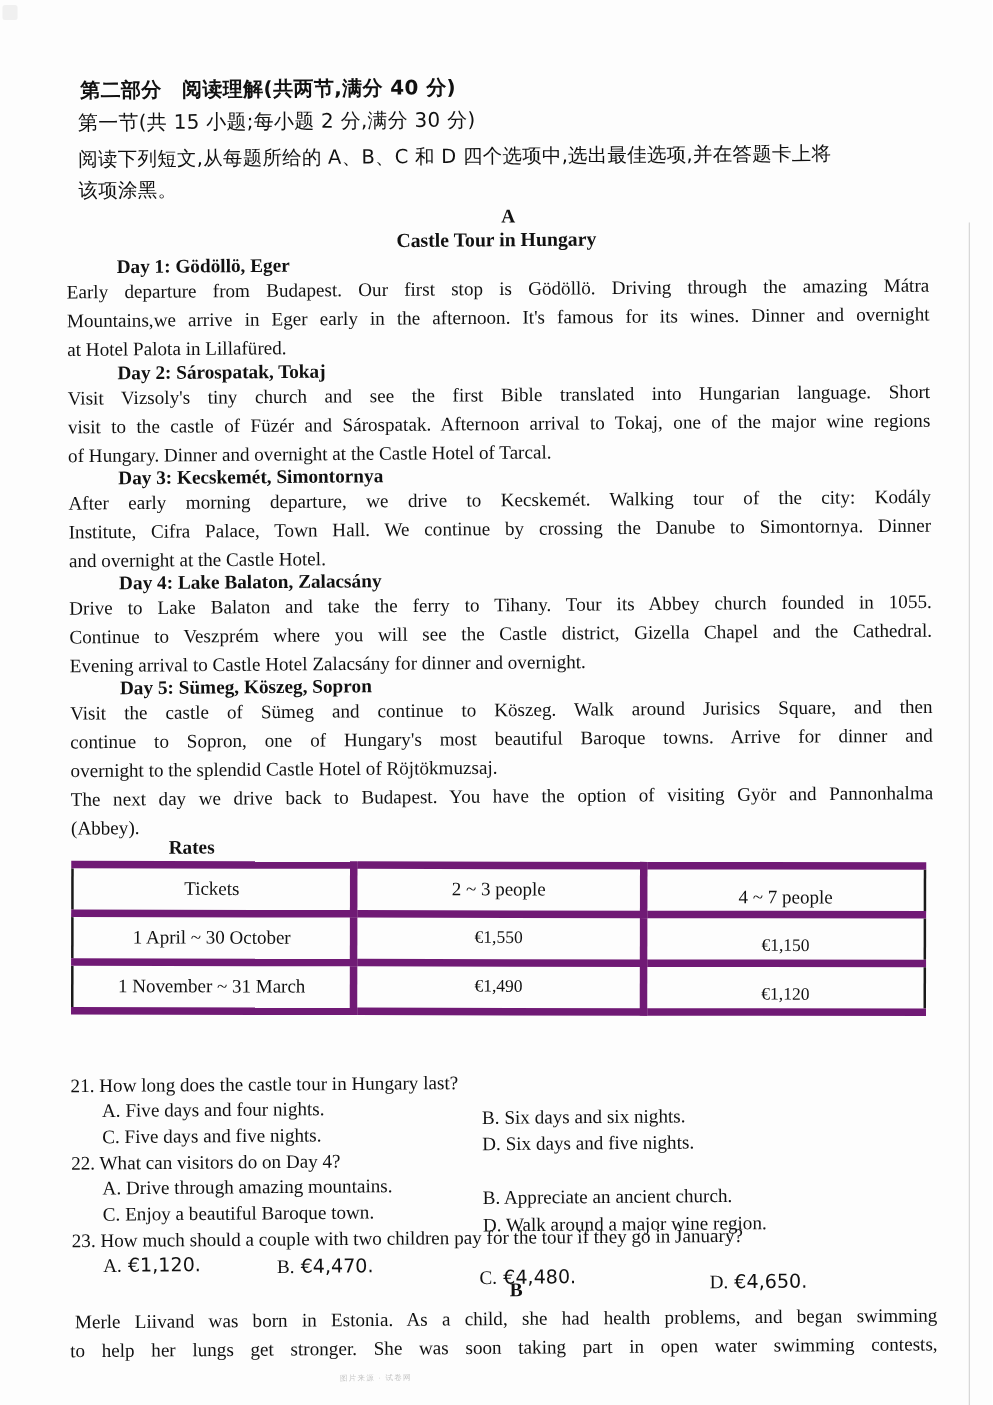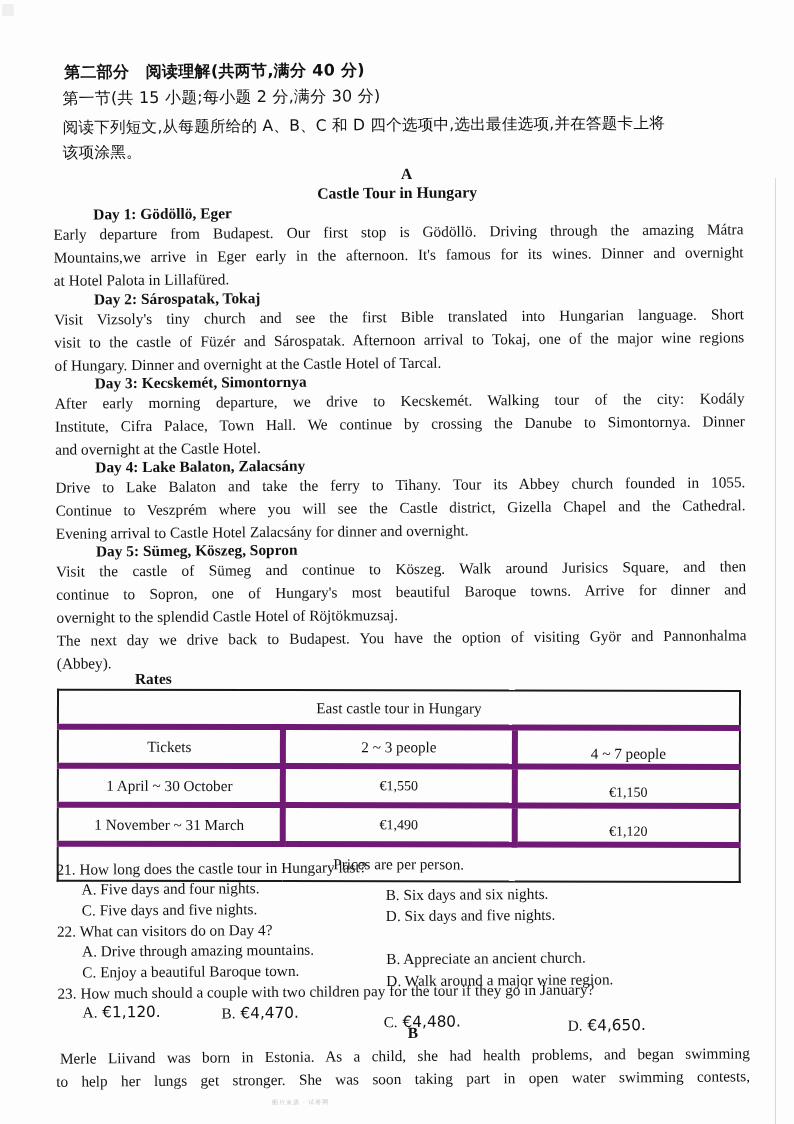--- a/index.html
+++ b/index.html
@@ -252,41 +252,35 @@
   <div class="rates-label" style="left:94px; top:668px;margin-left:40px;">Rates</div>
 
   <div id="rates-table-wrap">
     <table class="rates">
       <colgroup>
         <col style="width:225px;">
         <col style="width:232px;">
         <col style="width:225px;">
       </colgroup>
       <tbody>
-        <tr class="thick-top">
-          <td class="edge-l edge-r" colspan="3">East castle tour in Hungary</td>
-        </tr>
         <tr>
           <td class="edge-l">Tickets</td>
           <td>2 ~ 3 people</td>
           <td class="edge-r col-c">4 ~ 7 people</td>
         </tr>
         <tr>
           <td class="edge-l">1 April ~ 30 October</td>
           <td class="euro">€1,550</td>
           <td class="edge-r euro col-c">€1,150</td>
         </tr>
         <tr>
           <td class="edge-l">1 November ~ 31 March</td>
           <td class="euro">€1,490</td>
           <td class="edge-r euro col-c">€1,120</td>
         </tr>
-        <tr class="thick-bot">
-          <td class="edge-l edge-r" colspan="3">Prices are per person.</td>
-        </tr>
       </tbody>
     </table>
   </div>
 
   <div class="q-stem" style="left:54px; top:858px;">
     <span>21.</span>
     <span>How long does the castle tour in Hungary last?</span>
   </div>
   <div class="q-opt" style="left:79px; top:878px;">
     <span>A.</span>

